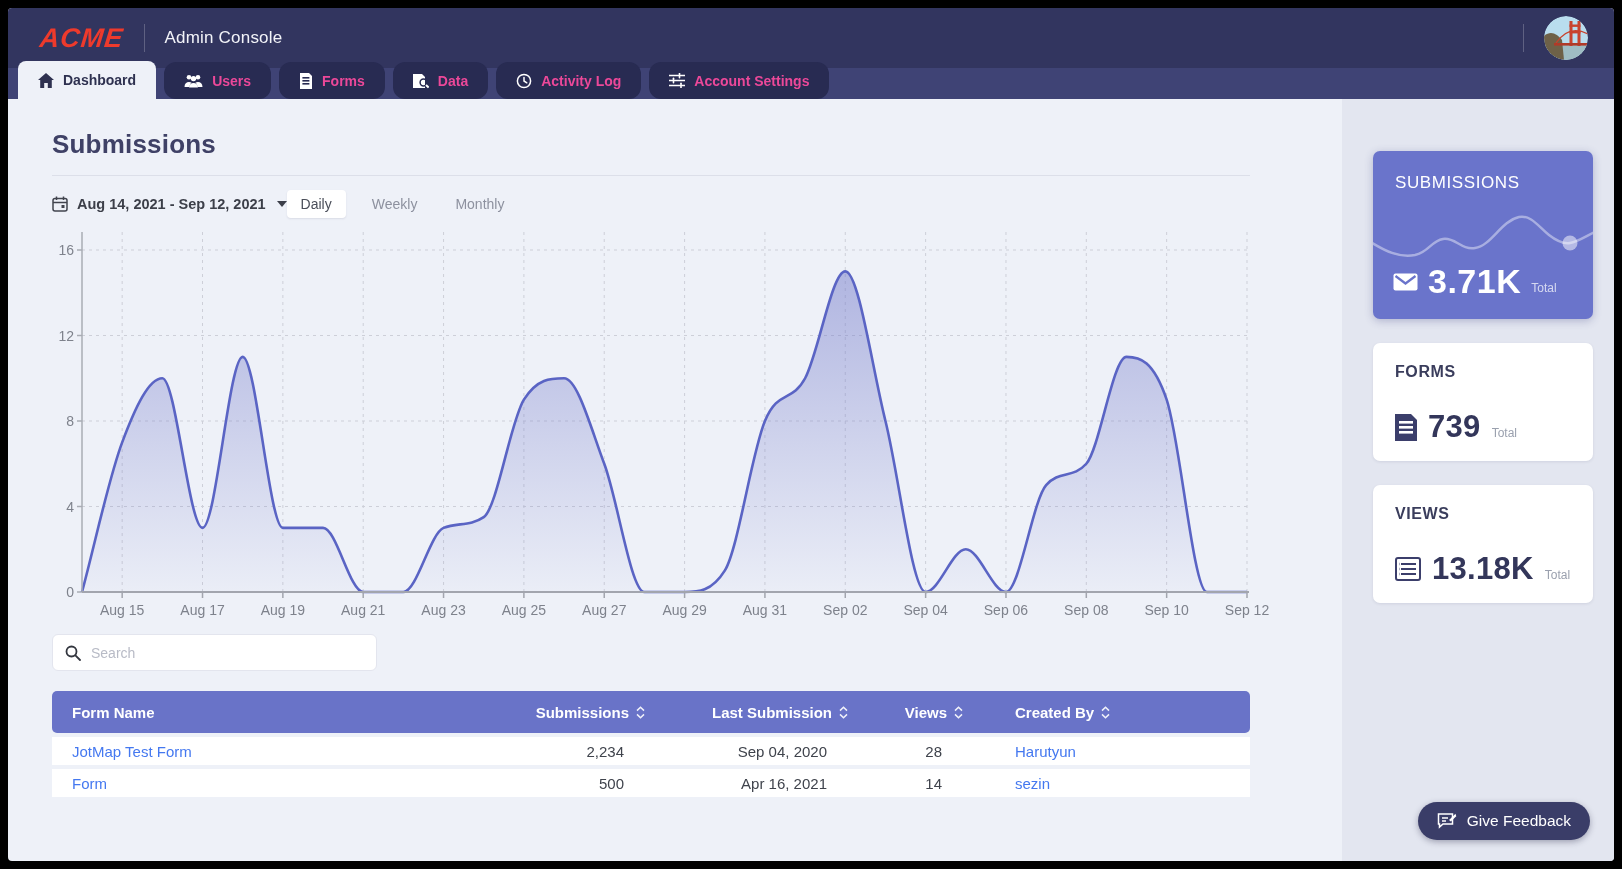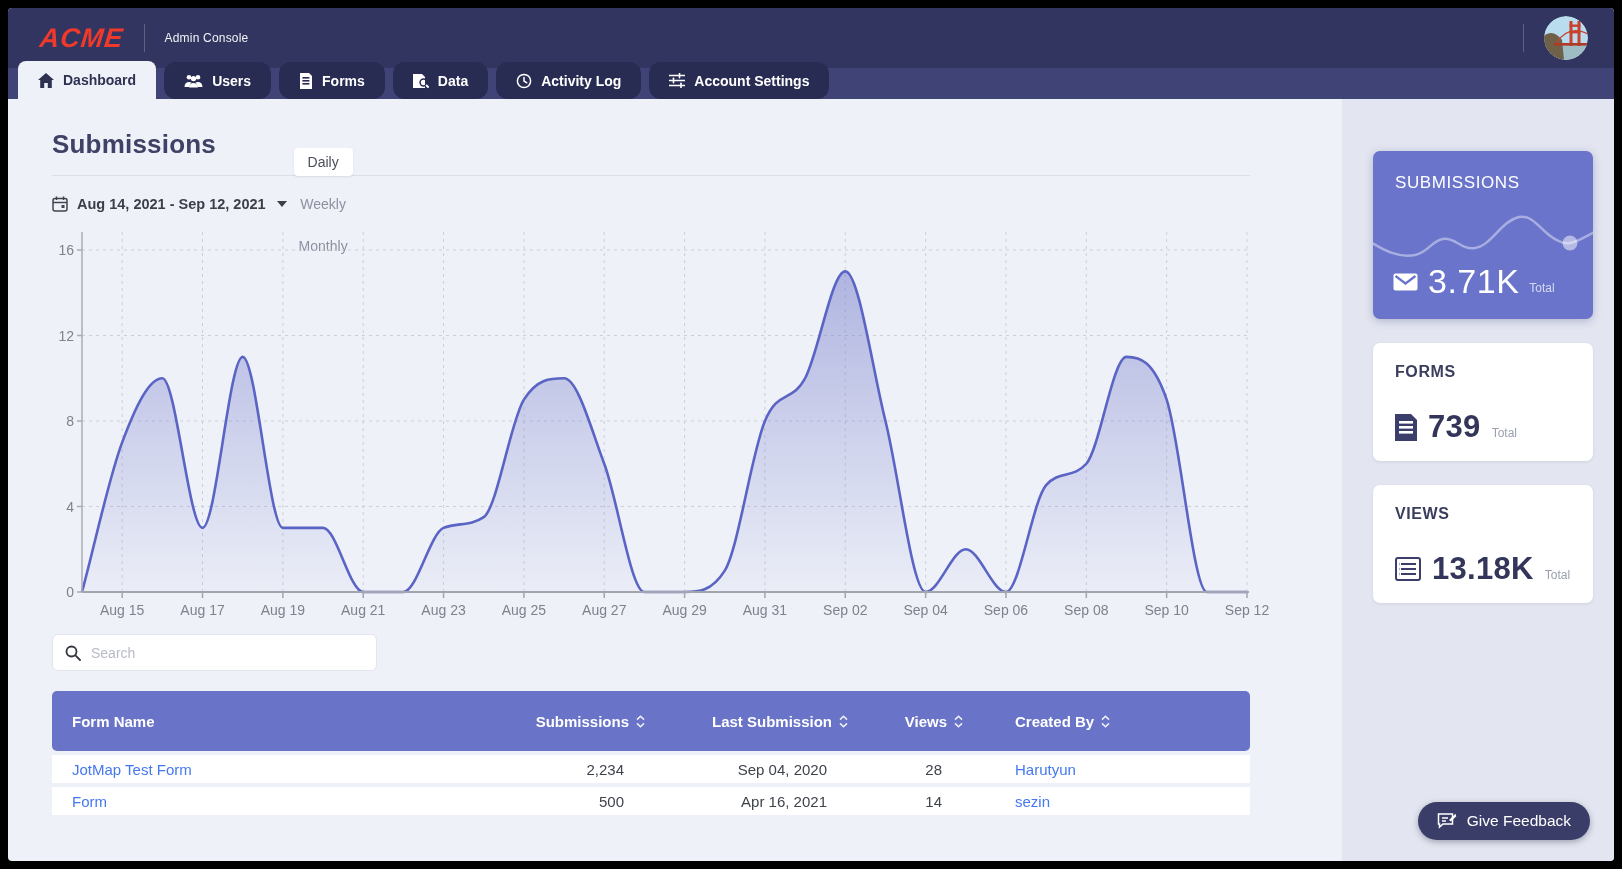--- a/index.html
+++ b/index.html
@@ -3,78 +3,78 @@
 <meta charset="utf-8">
 <style>
   * { margin:0; padding:0; box-sizing:border-box; }
   html,body { width:1622px; height:869px; background:#000; font-family:"Liberation Sans", sans-serif; overflow:hidden; }
   .app { position:absolute; top:8px; left:8px; width:1606px; height:853px; background:#eef1f8; border-radius:4px; overflow:hidden; display:flex; flex-direction:column; }
 
   
   .topbar { height:60px; background:#32355f; display:flex; align-items:center; padding:0 26px 0 32px; flex:none; }
   .logo { font-size:27px; font-weight:900; font-style:italic; color:#ee3a2c; letter-spacing:1px; transform:skewX(-6deg); }
   .topbar-divider { width:1px; height:28px; background:rgba(255,255,255,0.22); margin:0 20px; }
-  .app-title { color:#f2f3f8; font-size:12px; font-weight:500; letter-spacing:.2px; }
+  .app-title { color:#f2f3f8; font-size:17px; font-weight:500; letter-spacing:.2px; }
   .topbar-spacer { flex:1; }
   .avatar { width:44px; height:44px; border-radius:50%; overflow:hidden; flex:none; cursor:pointer; }
 
   
   .tabbar { height:31px; background:#3f4375; display:flex; align-items:flex-end; padding-left:10px; flex:none; }
-  .tab { height:37px; display:flex; align-items:center; gap:9px; padding:0 20px; margin-right:8px; background:#282b52; border-radius:12px; color:#ffffff; font-size:14px; font-weight:600; cursor:pointer; white-space:nowrap; }
+  .tab { height:37px; display:flex; align-items:center; gap:9px; padding:0 20px; margin-right:8px; background:#282b52; border-radius:12px; color:#ec4899; font-size:14px; font-weight:600; cursor:pointer; white-space:nowrap; }
   .tab.active { background:#eef1f8; color:#2e3150; border-radius:8px 8px 0 0; height:38px; }
   .tab svg { flex:none; }
 
   
   .body-row { flex:1; display:flex; min-height:0; }
   .content { flex:1; min-width:0; padding:30px 0 0 44px; position:relative; overflow:hidden; }
   .sidebar { width:272px; flex:none; background:#e3e6f0; padding:52px 21px 0 31px; position:relative; }
 
   
   .page-title { font-size:26px; font-weight:600; color:#3f4166; letter-spacing:.2px; }
   .title-divider { width:1198px; height:1px; background:#dcdfe9; margin:15px 0 13px; }
   .controls { width:1198px; display:flex; align-items:center; justify-content:flex-start; height:30px; }
   .date-range { display:flex; align-items:center; gap:9px; cursor:pointer; color:#3c3f49; font-size:14.5px; font-weight:600; }
   .caret-down { width:0; height:0; border-left:5px solid transparent; border-right:5px solid transparent; border-top:6px solid #3c3f49; margin-left:2px; }
-  .range-toggle { display:flex; align-items:center; gap:14px; font-size:14px; color:#8d919f;flex-direction:column; }
+  .range-toggle { display:flex; align-items:center; gap:14px; font-size:14px; color:#8d919f; }
   .range-opt { padding:6px 12px; cursor:pointer; }
   .range-opt.selected { background:#fff; color:#4a4e59; border-radius:4px; padding:6px 14px; box-shadow:0 1px 2px rgba(40,40,80,.10); }
 
   
   .chart-wrap { margin-top:4px; }
   .chart-wrap svg { display:block; }
 
   
   .search-box { margin-top:9px; width:325px; height:37px; background:#fff; border:1px solid #e3e5ee; border-radius:6px; display:flex; align-items:center; padding:0 12px; gap:10px; }
   .search-box input { border:none; outline:none; flex:1; font-size:14px; color:#3c3f49; font-family:"Liberation Sans", sans-serif; background:transparent; }
   .search-box input::placeholder { color:#b8bbc6; }
 
   
   .table { margin-top:20px; width:1198px; }
   .t-head, .t-row { display:grid; grid-template-columns:440px 153px 203px 115px 287px; align-items:center; }
-  .t-head { background:#6973c8; color:#fff; height:60px; border-radius:5px; font-size:15px; font-weight:600; }
+  .t-head { background:#6973c8; color:#fff; height:42px; border-radius:5px; font-size:15px; font-weight:600; }
   .th { display:flex; align-items:center; gap:7px; }
   .th.right { justify-content:flex-end; }
   .th.first { padding-left:20px; }
   .th.last { padding-left:52px; }
   .t-row { background:#fff; height:28px; margin-top:4px; font-size:15px; color:#3f434c; }
   .td.first { padding-left:20px; }
   .td.right { text-align:right; padding-right:21px; }
   .td.last { padding-left:52px; }
   .link { color:#4478f0; font-weight:500; text-decoration:none; cursor:pointer; }
 
   
   .card { width:220px; border-radius:7px; margin-bottom:24px; position:relative; }
   .card.purple { height:168px; background:#6a74cb; box-shadow:0 2px 8px rgba(60,64,130,.30); color:#fff; padding:22px 22px; overflow:hidden; }
   .card.white { height:118px; background:#fff; box-shadow:0 1px 3px rgba(40,44,80,.10); padding:20px 22px; }
   .card-title-light { font-size:17px; font-weight:500; letter-spacing:.6px; position:relative; z-index:2; }
   .card-title-dark { font-size:16px; font-weight:600; letter-spacing:.6px; color:#3a3d5c; }
   .spark { position:absolute; left:0; right:0; top:50px; z-index:1; }
   .stat-row { position:absolute; left:20px; bottom:18px; display:flex; align-items:center; gap:10px; z-index:2; }
   .stat-row-static { display:flex; align-items:center; gap:11px; margin-top:28px; }
-  .stat-value-light { font-size:34px; font-weight:400; letter-spacing:.5px; }
+  .stat-value-light { font-size:34px; font-weight:700; letter-spacing:.5px; }
   .stat-unit-light { font-size:12px; color:rgba(255,255,255,.72); align-self:flex-end; margin-bottom:6px; }
   .stat-value-dark { font-size:31px; font-weight:700; color:#33365a; letter-spacing:.3px; }
   .stat-unit-dark { font-size:12px; color:#9aa0ae; align-self:flex-end; margin-bottom:5px; }
 
   .feedback-btn { position:absolute; right:24px; bottom:21px; height:38px; background:#3a3d68; color:#fff; border:none; border-radius:19px; display:flex; align-items:center; gap:10px; padding:0 19px; font-size:15.5px; font-family:"Liberation Sans", sans-serif; cursor:pointer; box-shadow:0 2px 6px rgba(30,30,60,.35); }
 </style>
 </head>
 <body>
 
 <div class="app">

